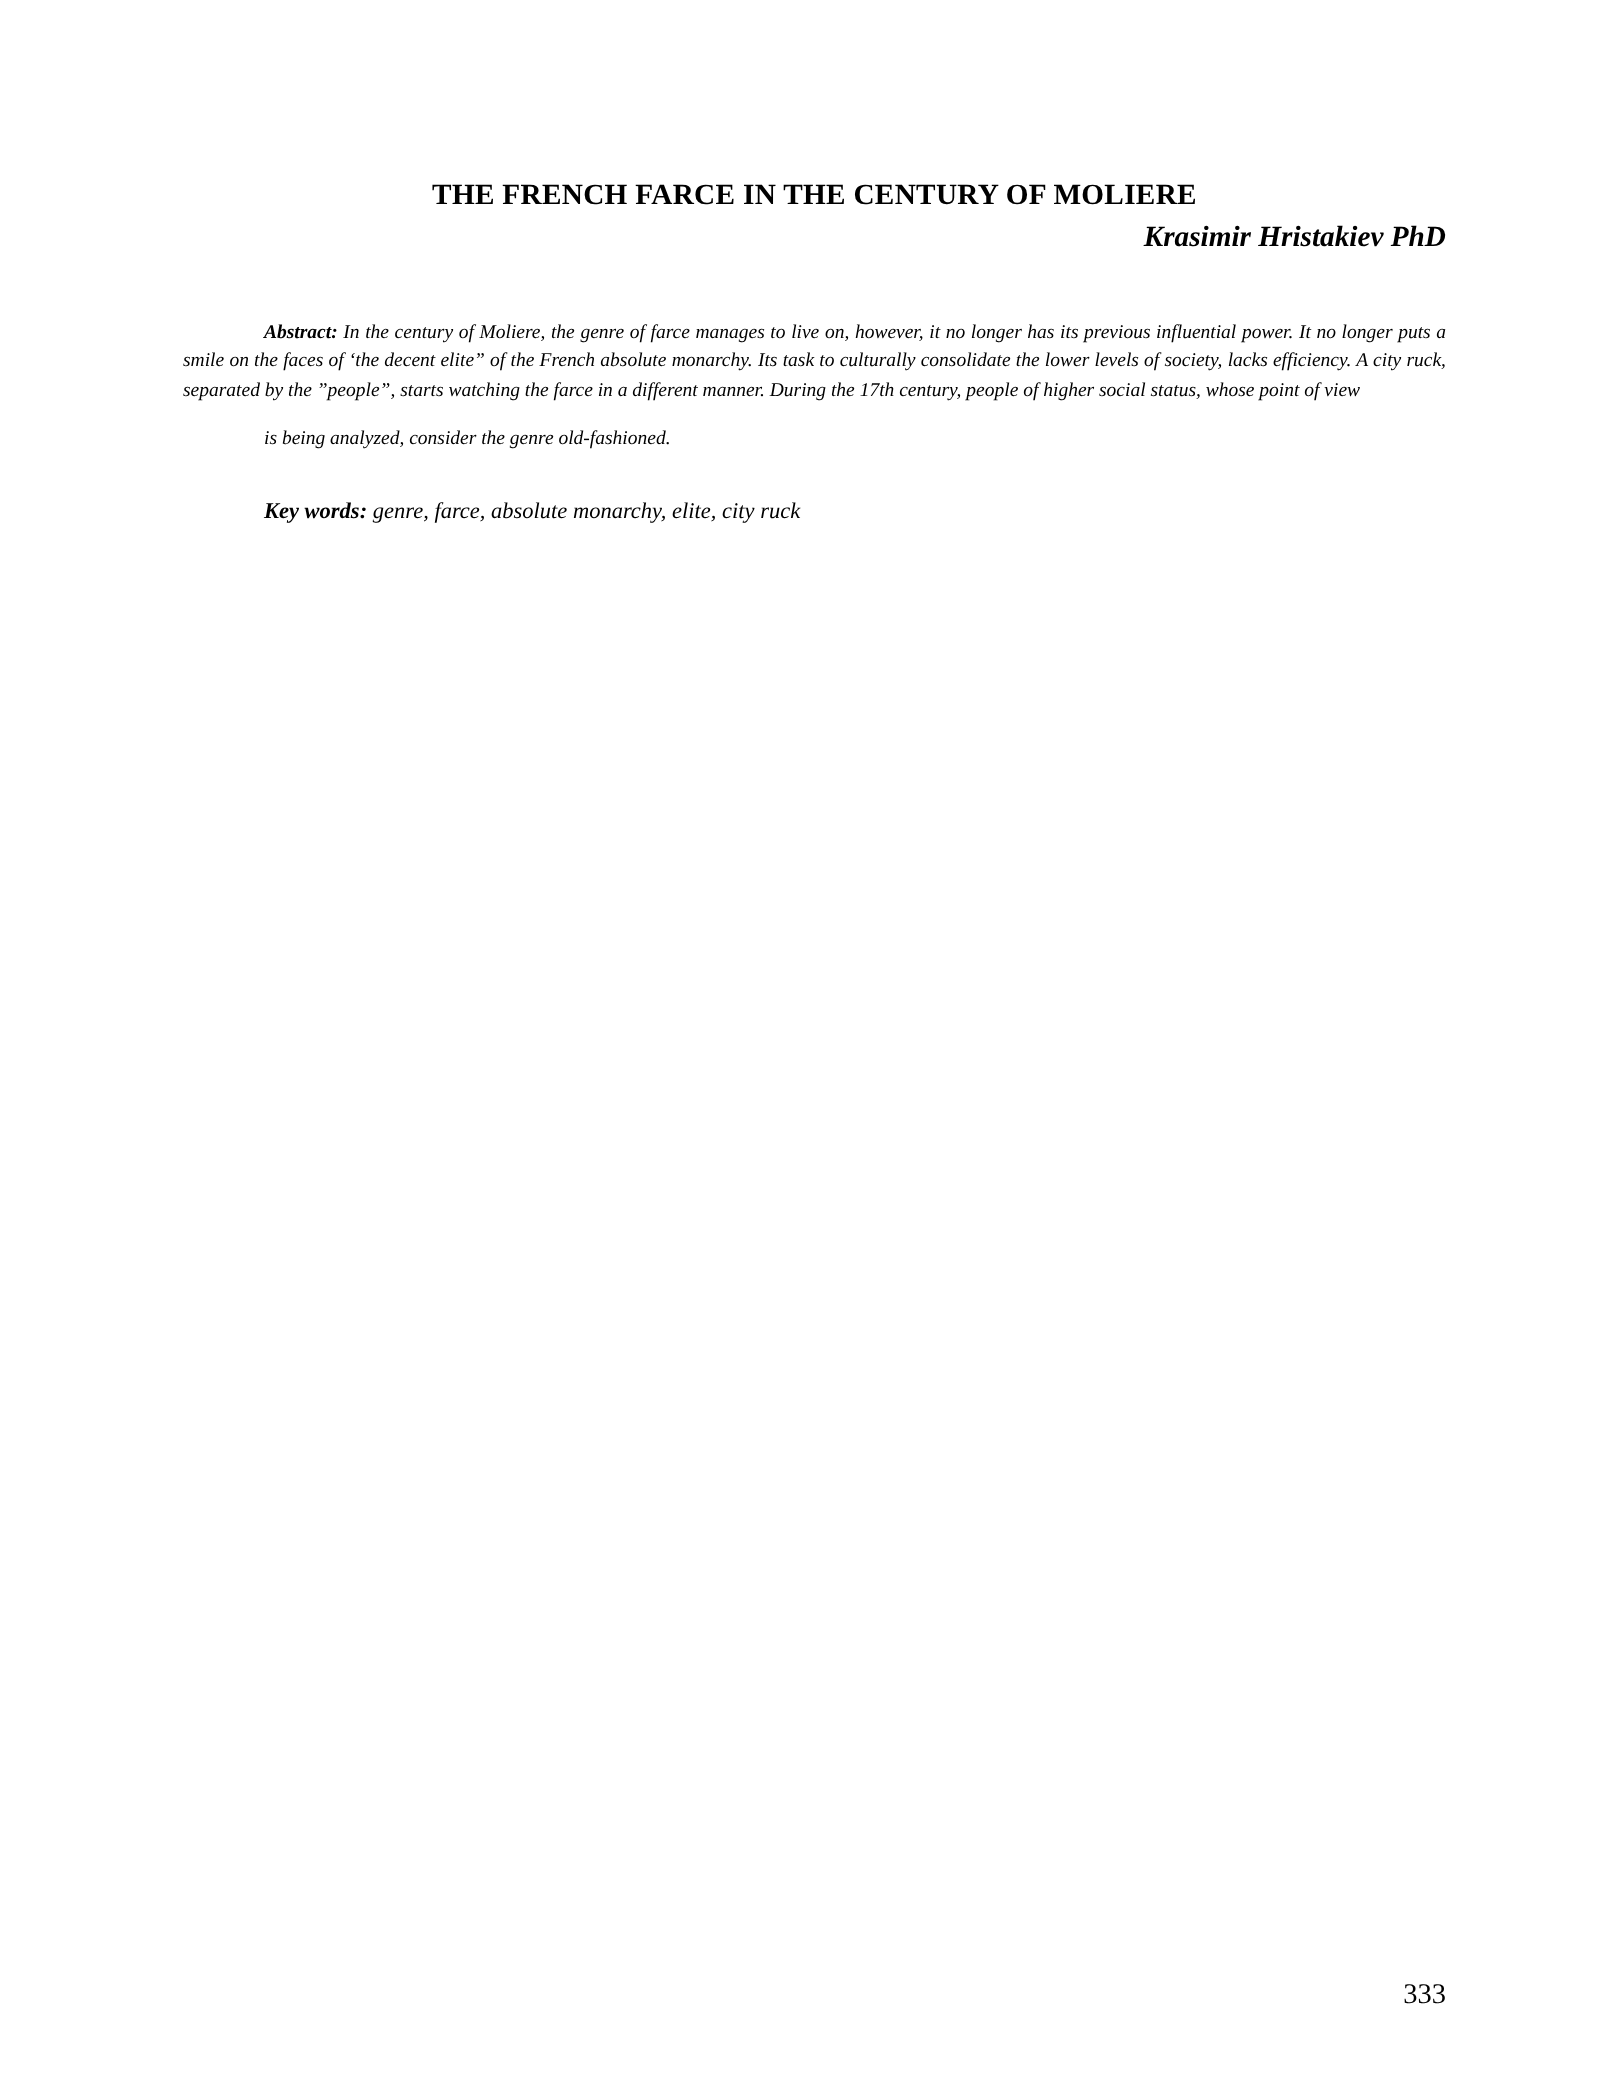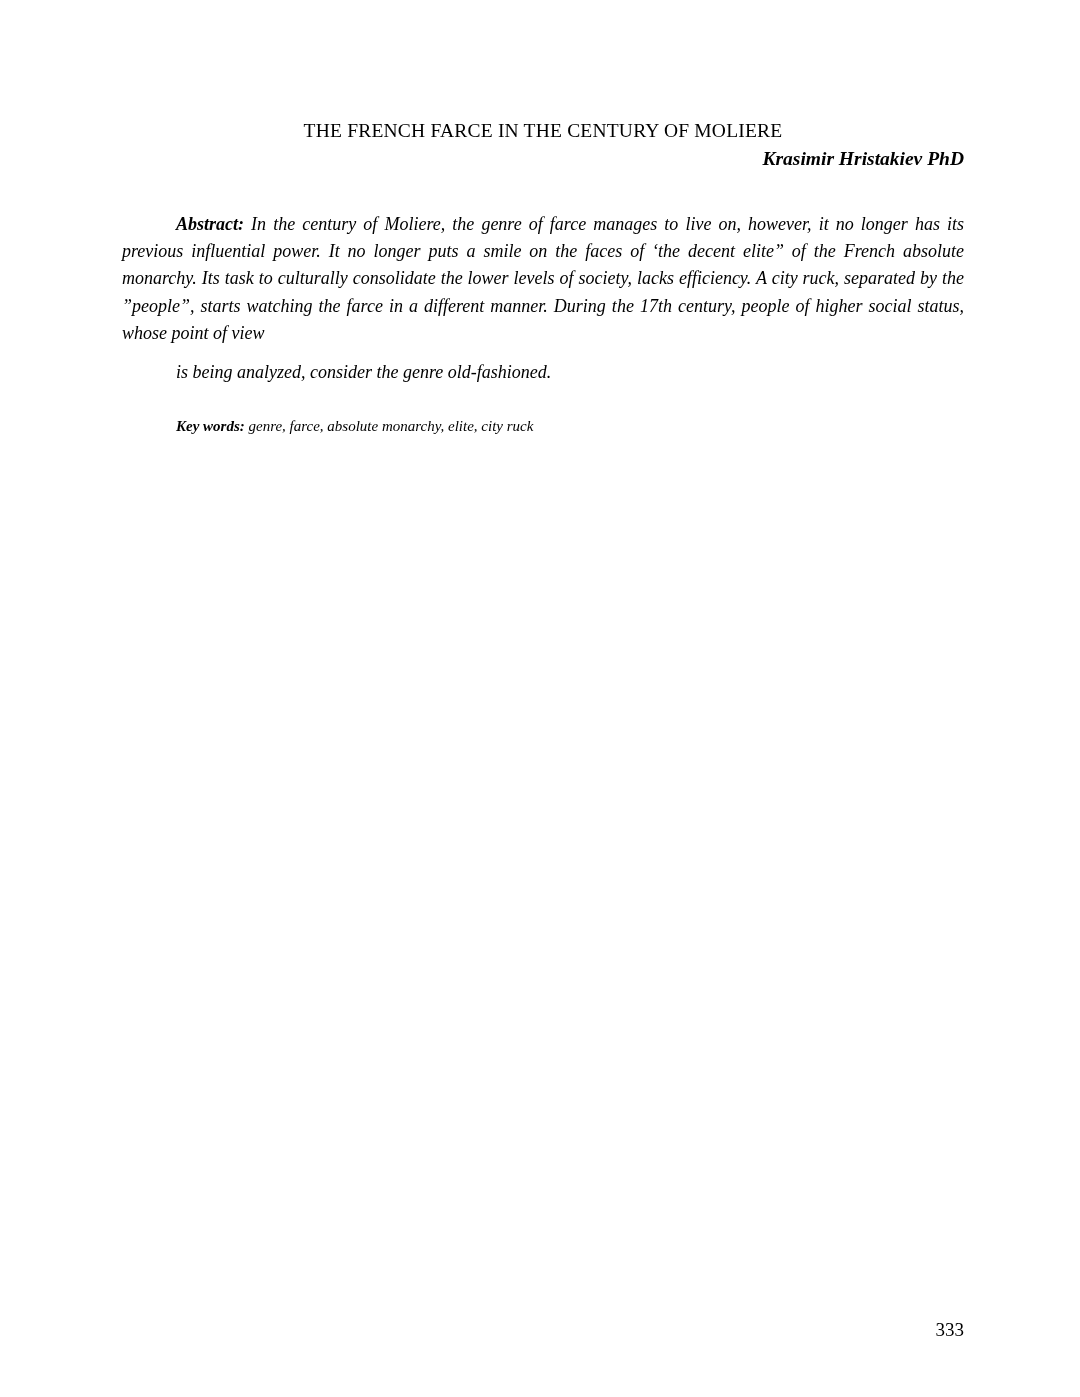--- a/index.html
+++ b/index.html
@@ -25,38 +25,38 @@
     padding: 0;
   }
   .content {
     position: absolute;
     left: 122px;
     top: 118px;
     width: 842px;
   }
   .title {
     text-align: center;
-    font-weight: normal;
+    font-weight: bold;
     font-size: 19.5px;
     letter-spacing: 0.2px;
     line-height: 1.35;
     margin: 0;
   }
   .author {
     text-align: right;
     font-weight: bold;
     font-style: italic;
     font-size: 19.5px;
     line-height: 1.35;
     margin: 2px 0 0 0;
   }
   .abstract {
     margin: 38px 0 0 0;
     font-style: italic;
-    font-size: 18px;
+    font-size: 13px;
     line-height: 1.52;
     text-align: justify;
     text-justify: inter-word;
   }
   .abstract .lead {
     font-weight: bold;
     font-style: italic;
   }
   .abstract-indent {
     display: inline-block;

